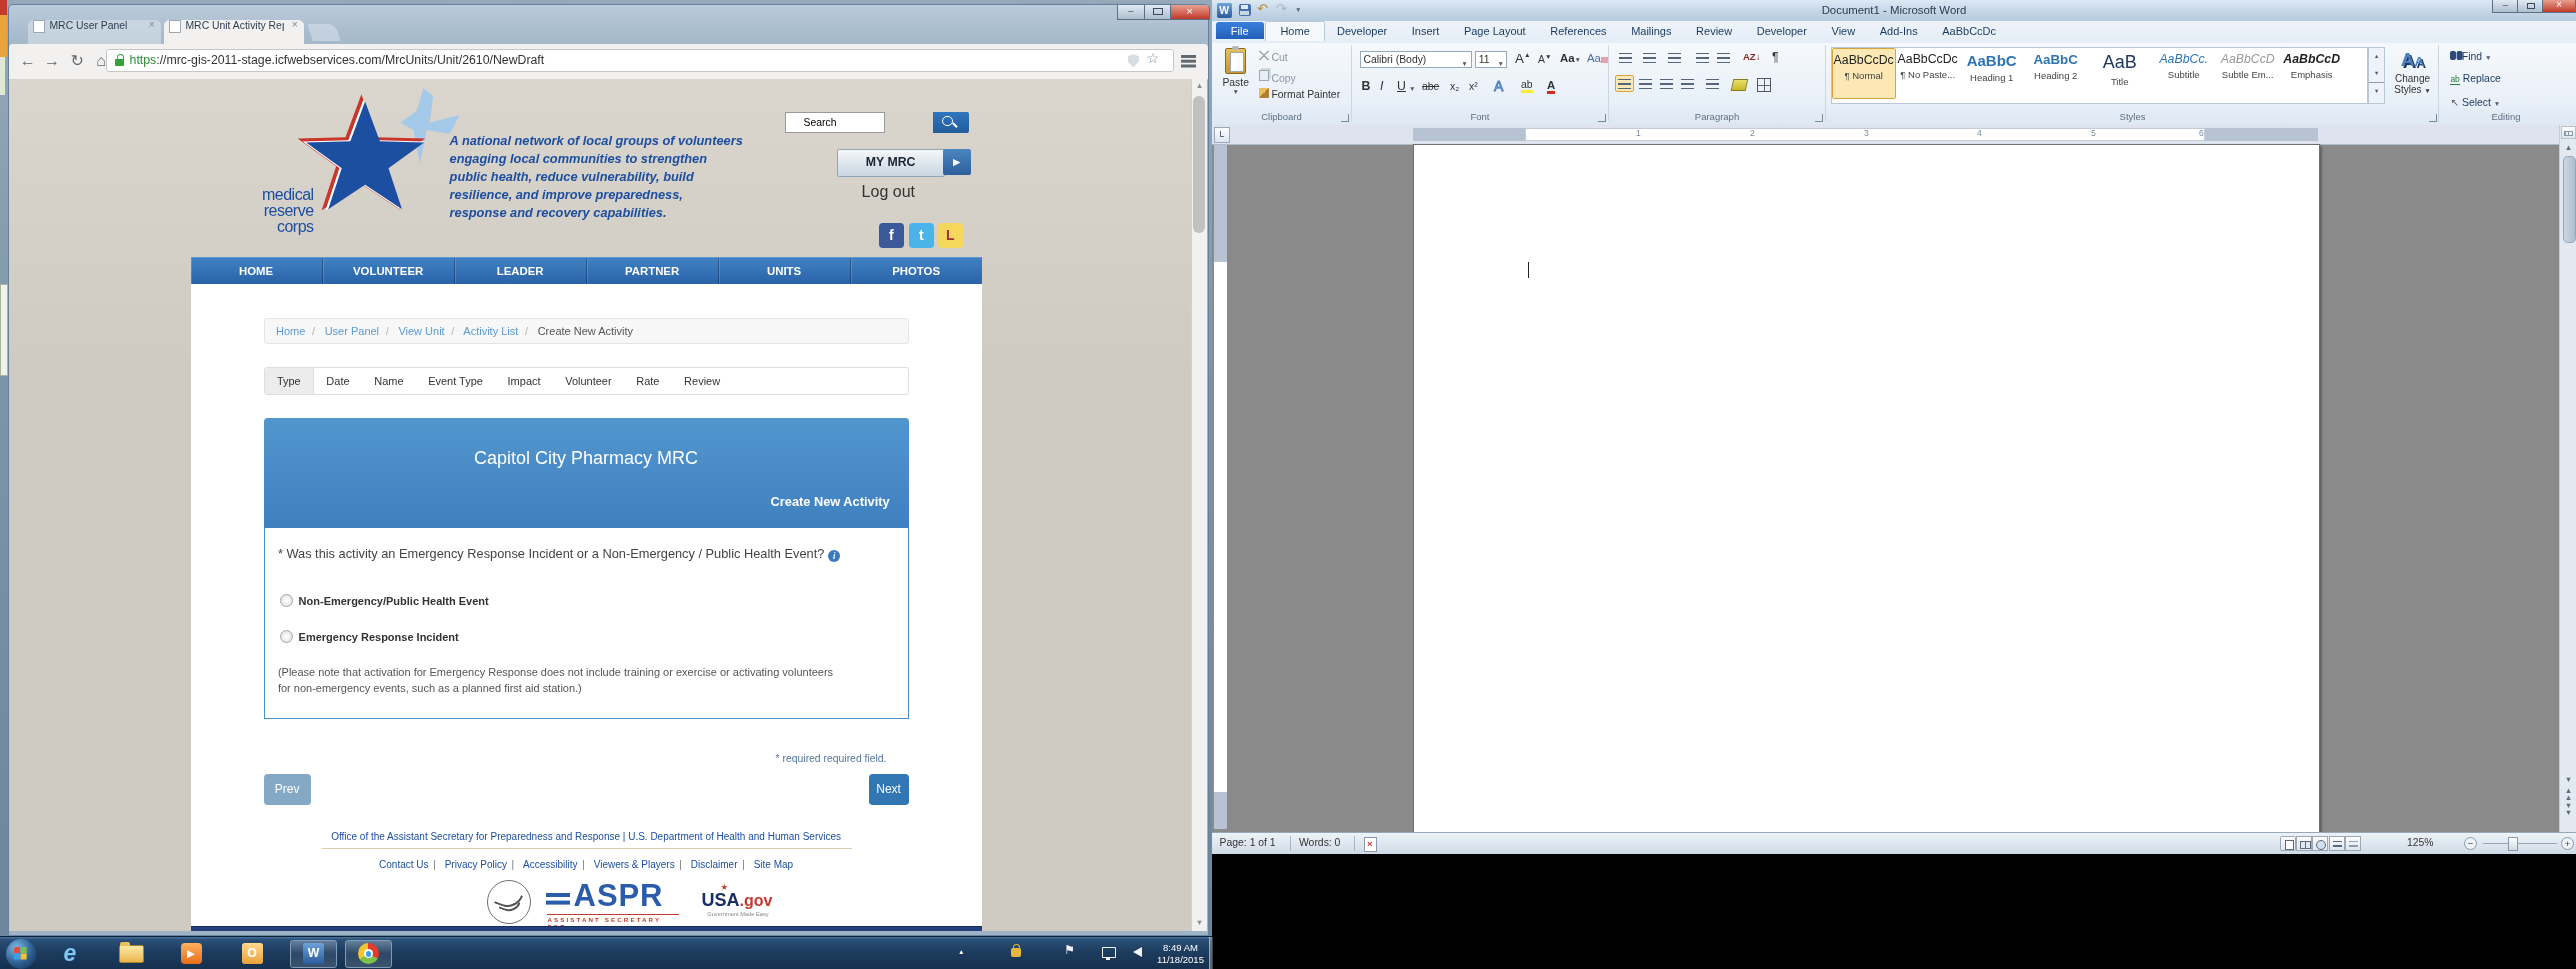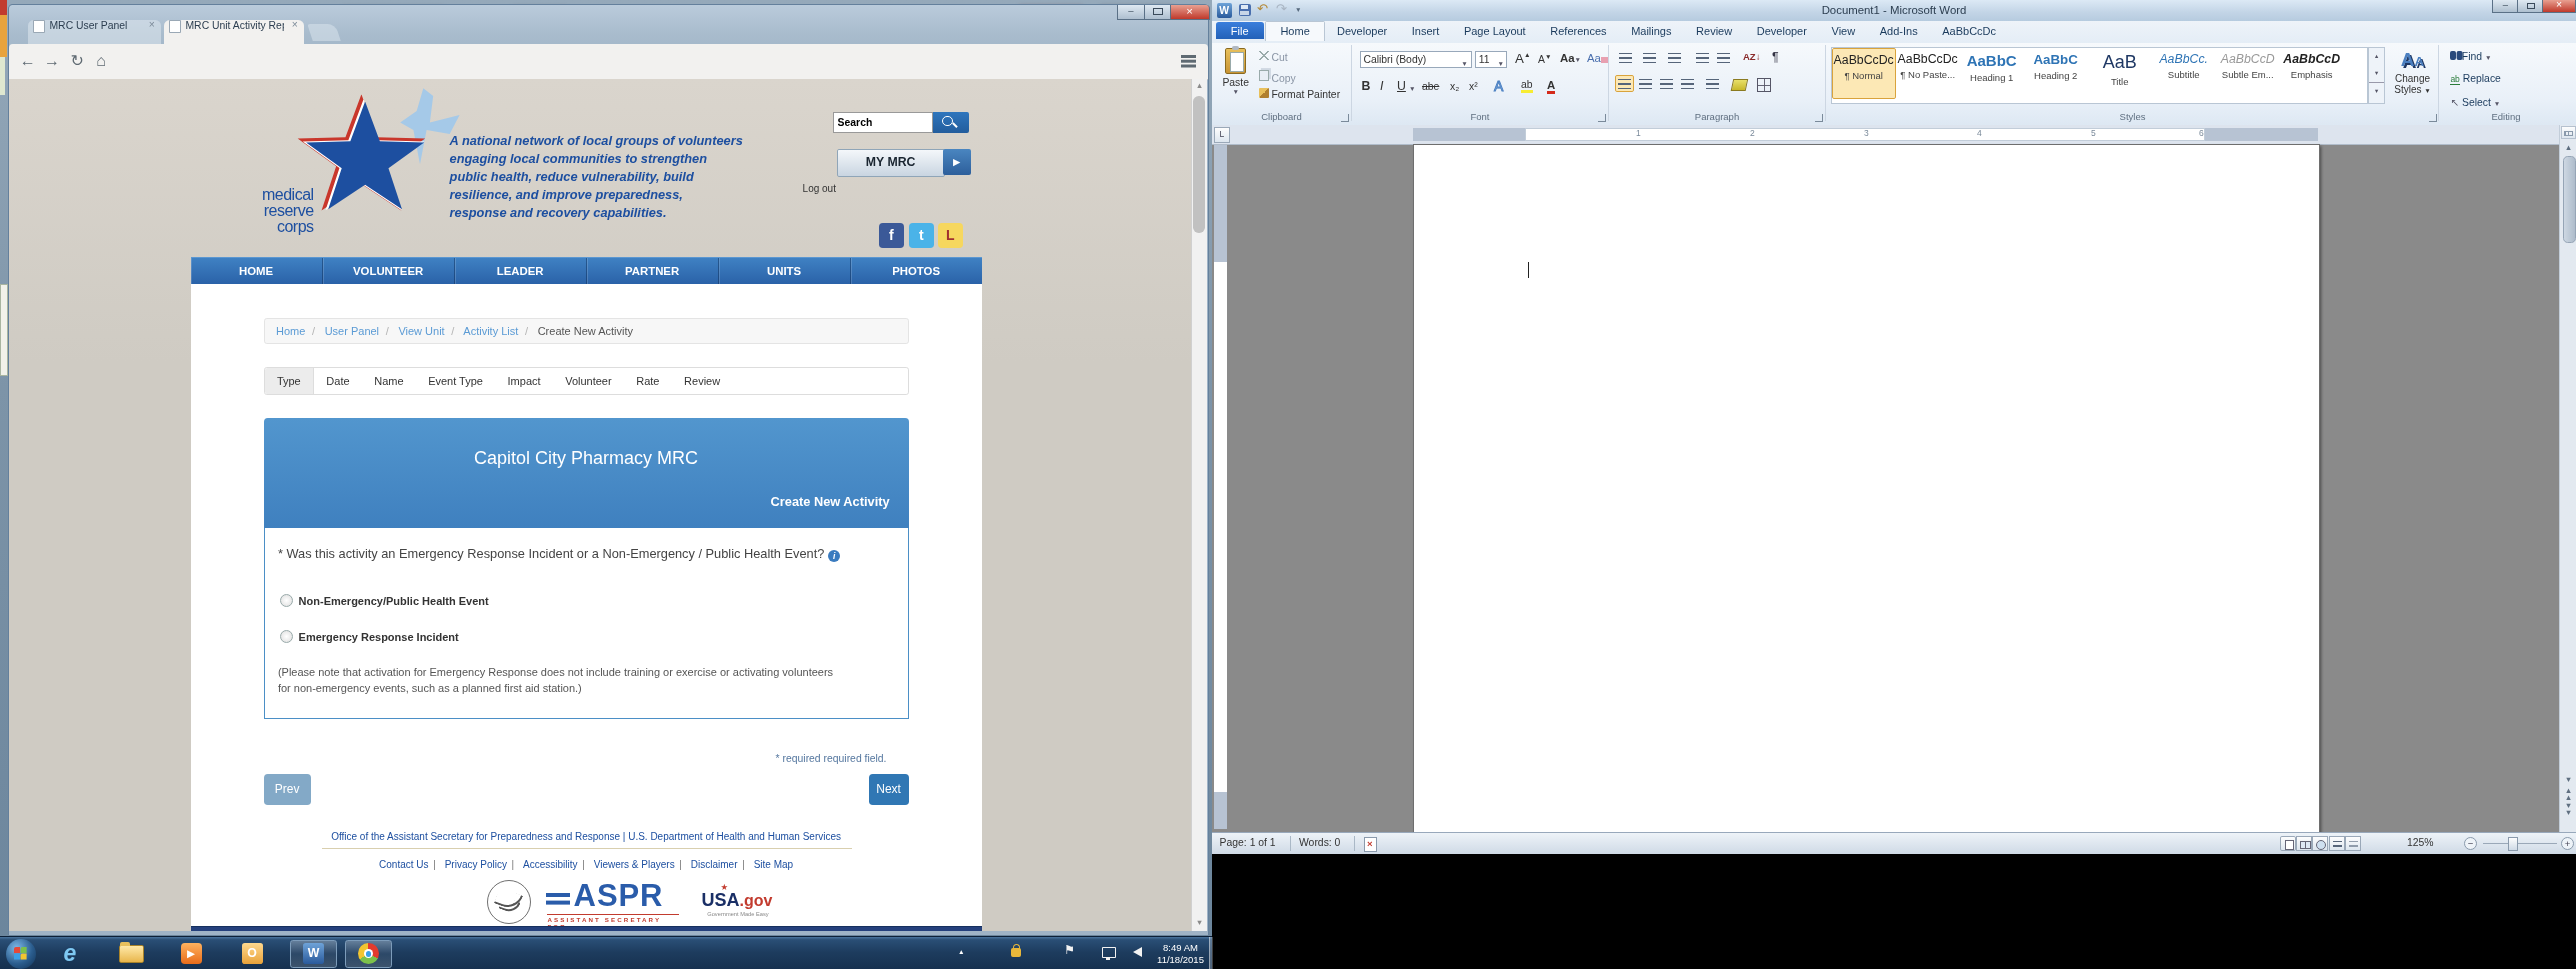--- a/index.html
+++ b/index.html
@@ -141,20 +141,29 @@
       <span style="white-space:nowrap;overflow:hidden;max-width:99px">MRC Unit Activity Reporti</span>
       <span class="tabx">×</span>
     </div>
     <div class="a" style="left:301px;top:19px;width:28px;height:17px;background:rgba(222,231,239,.5);border-radius:2.8px 7.6px 0 0;transform:skewX(18deg)"></div>
 
     <div id="toolbar" class="a">
       <div class="a navg" style="left:7.6px;top:5.7px;width:23px">←</div>
       <div class="a navg" style="left:32px;top:5.7px;width:23px">→</div>
       <div class="a navg" style="left:57px;top:5.7px;width:23px">↻</div>
       <div class="a navg" style="left:81px;top:5.7px;width:23px">⌂</div>
+      <div id="urlbar" class="a">
+        <span class="a lockarc"></span>
+        <span class="a lockbody"></span>
+        <span class="a urltxt" style="left:23px;top:0">
+          <span style="color:#2e8b3a">https</span><span style="color:#333">://mrc-gis-2011-stage.icfwebservices.com/MrcUnits/Unit/2610/NewDraft</span>
+        </span>
+        <span class="a shield" style="left:1021px;top:3.8px"></span>
+        <span class="a" style="left:1040px;top:0;font-size:14px;color:#7b8a98">☆</span>
+      </div>
       <div class="a" style="left:1172px;top:11.4px">
           <div class="menubars"></div>
         </div>
     </div>
 
     <div id="content" class="a">
 
       <div class="a" style="left:295px;top:9.5px;width:166px;height:166px">
         <div class="a" style="left:90px;top:0;width:66px;height:76px;background:#a5c9e8;clip-path:polygon(45% 0,60% 10%,55% 45%,100% 35%,85% 60%,50% 55%,40% 100%,30% 55%,10% 45%,35% 30%)"></div>
         <div class="star" style="left:0;top:13.3px;background:#c9372c;transform:scale(1.08) translate(-3.8px,-2.8px)"></div>
@@ -166,28 +175,28 @@
         <div>reserve</div>
         <div>corps</div>
       </div>
       <div class="a tagline" style="left:441px;top:53px;width:360px">
         <div>A national network of local groups of volunteers</div>
         <div>engaging local communities to strengthen</div>
         <div>public health, reduce vulnerability, build</div>
         <div>resilience, and improve preparedness,</div>
         <div>response and recovery capabilities.</div>
       </div>
-      <input class="a" style="left: 824px; top: 33px; width: 100px; height: 21px; border: 0.9px solid rgb(153, 153, 153); font-size: 10.4px; font-weight: bold; padding: 0px 4px; box-sizing: border-box;" value="Search">
+      <input class="a" style="left: 776px; top: 33px; width: 100px; height: 21px; border: 0.9px solid rgb(153, 153, 153); font-size: 10.4px; font-weight: normal; padding: 0px 18px; box-sizing: border-box;" value="Search">
       <div class="a" id="srchbtn" style="left:924px;top:33px;width:36px;height:21px">
         <div class="a mag"></div>
         <div class="a maghandle"></div>
       </div>
       <div class="a" id="mymrc" style="left:828px;top:70px;width:106px;height:26.5px">MY MRC</div>
       <div class="a" style="left:934px;top:70px;width:28px;height:26.5px;background:linear-gradient(#4a86c0,#2d5f9b);border-radius:1.9px;color:#fff;text-align:center;line-height:26.5px;font-size:9.5px">▶</div>
-      <div class="a" style="left:794px;top:104px;font-size:10px;color:#333">Log out</div>
+      <div class="a" style="left:853px;top:104px;font-size:16px;color:#333">Log out</div>
       <div class="a soc" style="left:870px;top:144px;background:#3b5998">f</div>
       <div class="a soc" style="left:900px;top:144px;background:#4ab3e8">t</div>
       <div class="a soc" style="left:929px;top:144px;background:#f6d75e;color:#a03030">L</div>
 
       <div id="mrcnav" class="a">
         <div class="navitem">HOME</div>
         <div class="navitem">VOLUNTEER</div>
         <div class="navitem">LEADER</div>
         <div class="navitem">PARTNER</div>
         <div class="navitem">UNITS</div>

